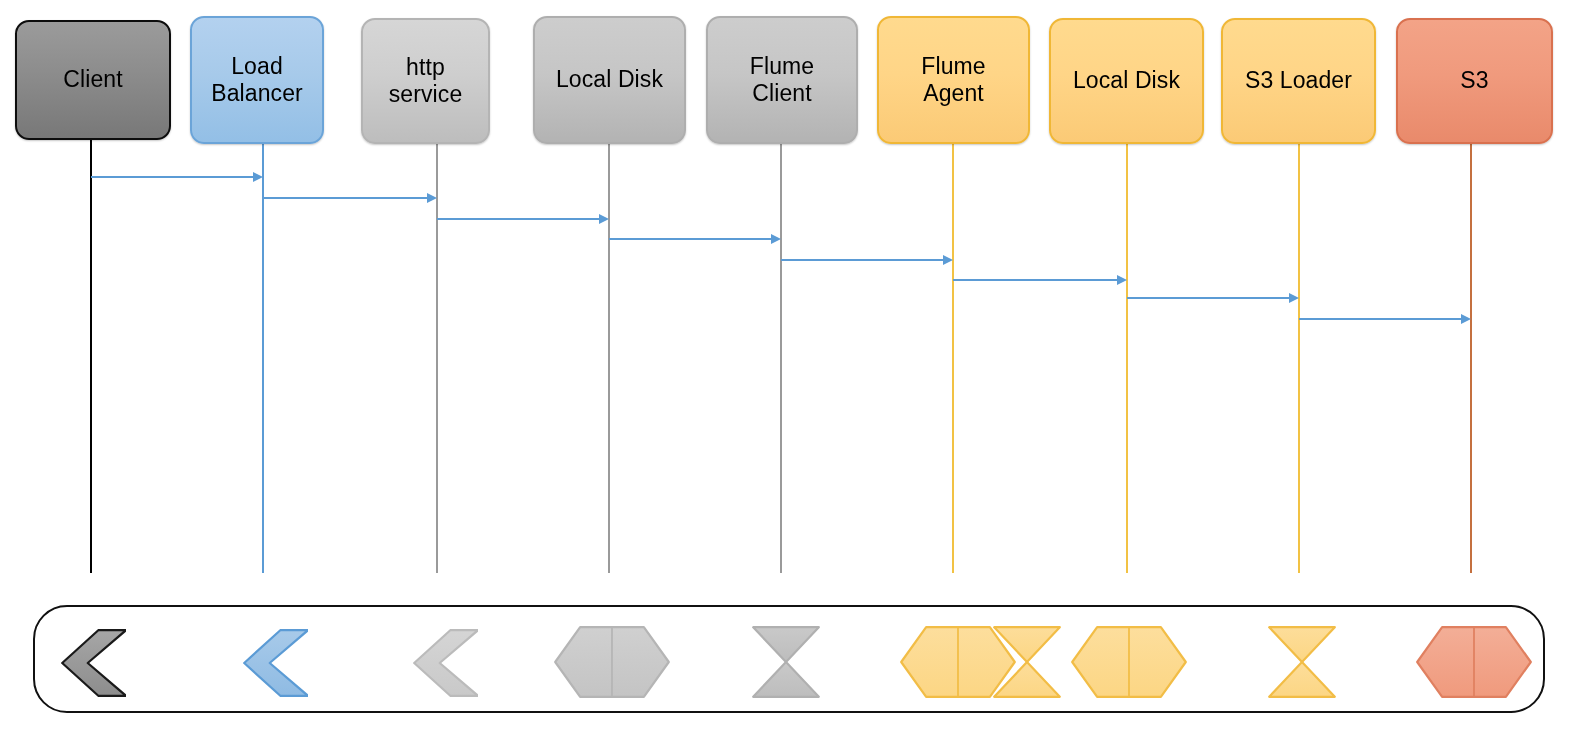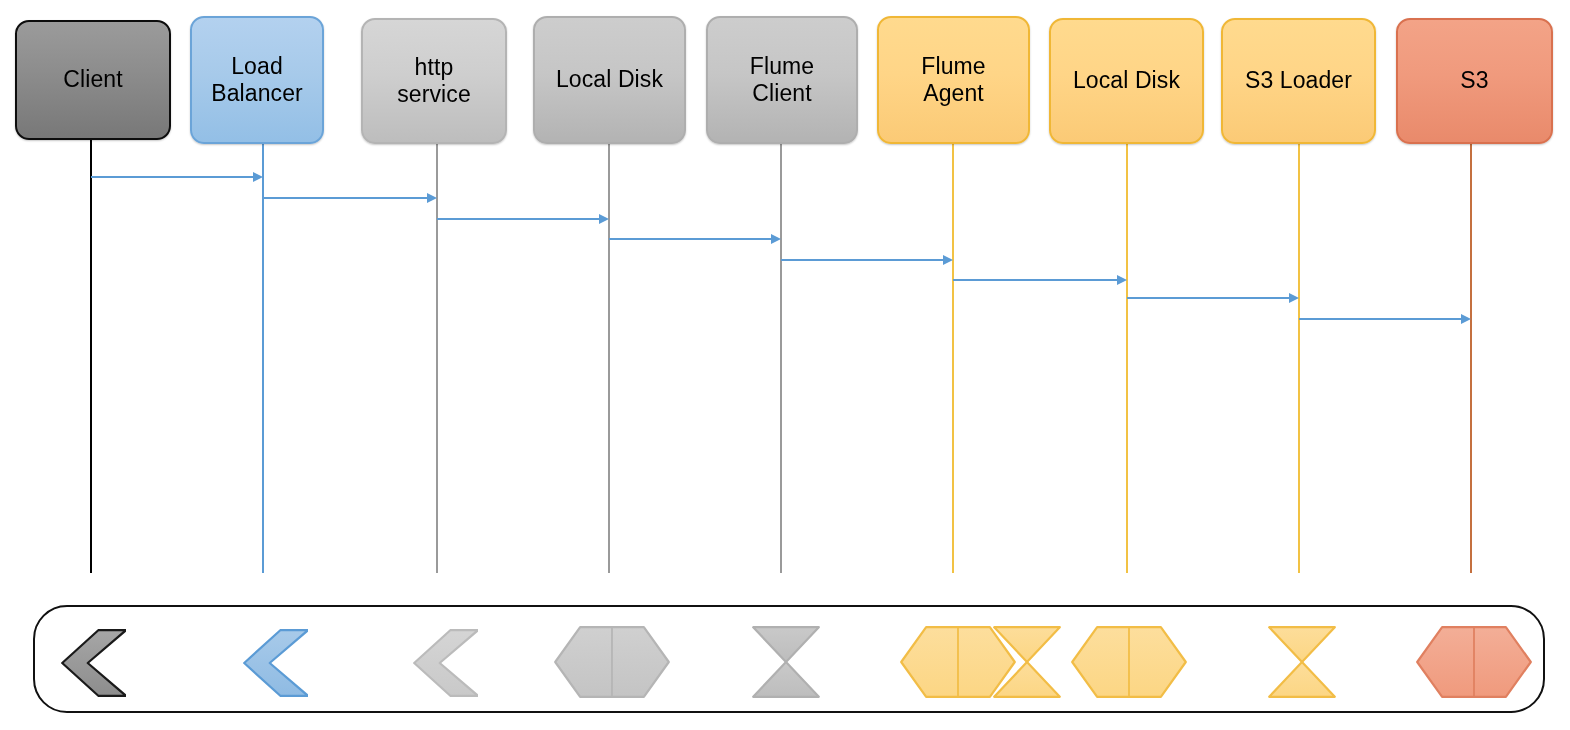--- a/index.html
+++ b/index.html
@@ -135,21 +135,21 @@
     </div>
 
   <div id="nodes">
       <div class="node-box nb-dark" style="left: 15px; top: 20px; width: 156px; height: 120px;">
         <span class="node-label">Client</span>
       </div>
       <div class="node-box nb-blue" style="left: 190px; top: 16px; width: 134px; height: 128px;">
         <span class="node-label">Load
 Balancer</span>
       </div>
-      <div class="node-box nb-gray" style="left: 361px; top: 18px; width: 146px; height: 126px;">
+      <div class="node-box nb-gray" style="left: 361px; top: 18px; width: 129px; height: 126px;">
         <span class="node-label">http
 service</span>
       </div>
       <div class="node-box nb-gray-d" style="left: 533px; top: 16px; width: 153px; height: 128px;">
         <span class="node-label">Local Disk</span>
       </div>
       <div class="node-box nb-gray-d" style="left: 706px; top: 16px; width: 152px; height: 128px;">
         <span class="node-label">Flume
 Client</span>
       </div>

